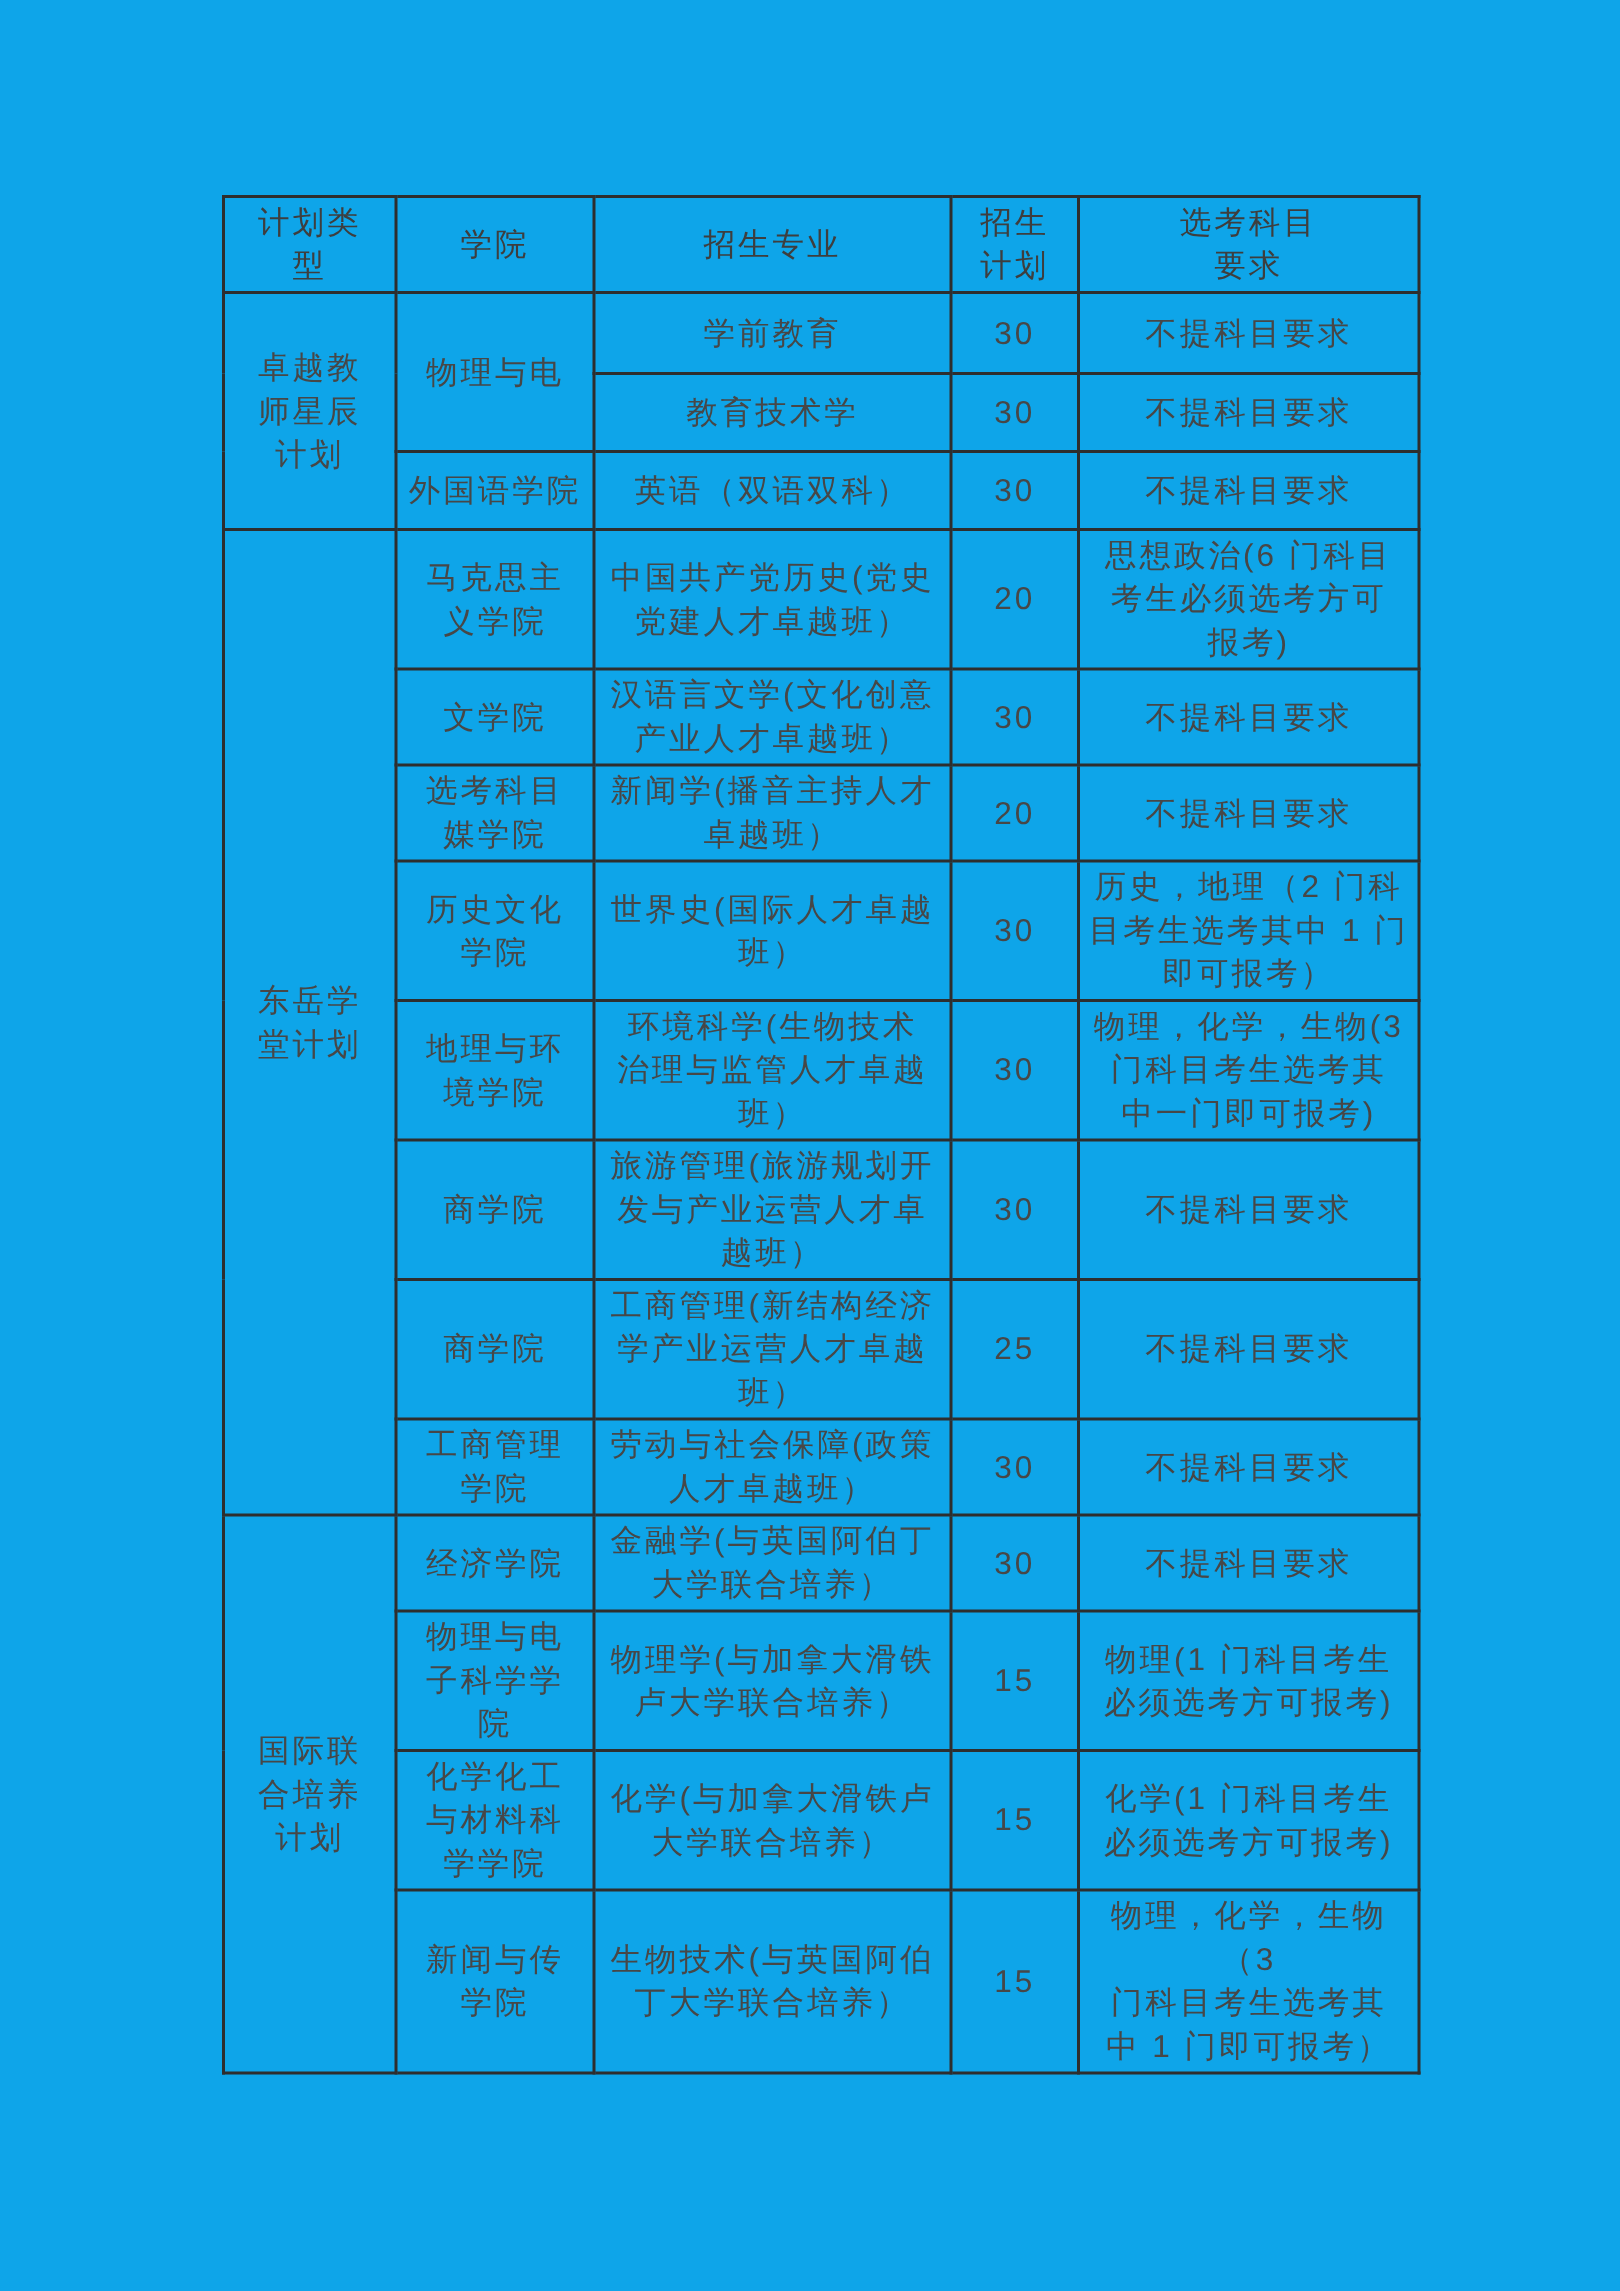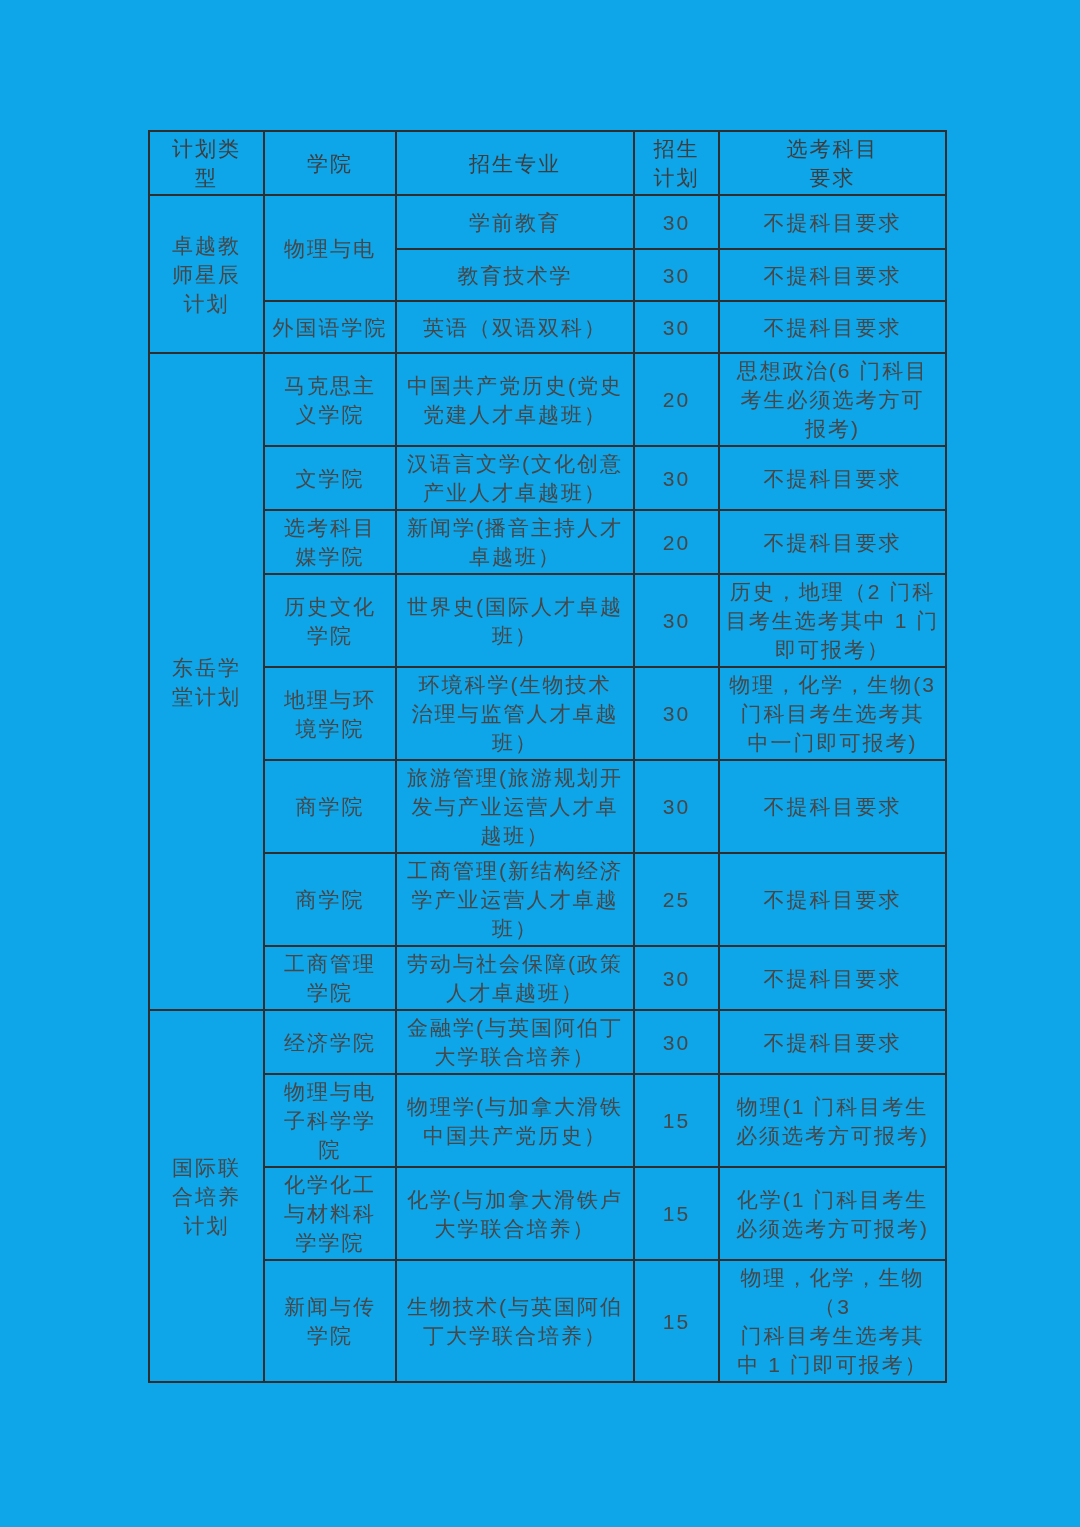--- a/index.html
+++ b/index.html
@@ -175,21 +175,21 @@
       <td>金融学(与英国阿伯丁
 大学联合培养）</td>
       <td class="quota">30</td>
       <td>不提科目要求</td>
     </tr>
     <tr style="height:87px">
       <td>物理与电
 子科学学
 院</td>
       <td>物理学(与加拿大滑铁
-中国共产党历史）</td>
+卢大学联合培养）</td>
       <td class="quota">15</td>
       <td>物理(1 门科目考生
 必须选考方可报考)</td>
     </tr>
     <tr style="height:90px">
       <td>化学化工
 与材料科
 学学院</td>
       <td>化学(与加拿大滑铁卢
 大学联合培养）</td>

